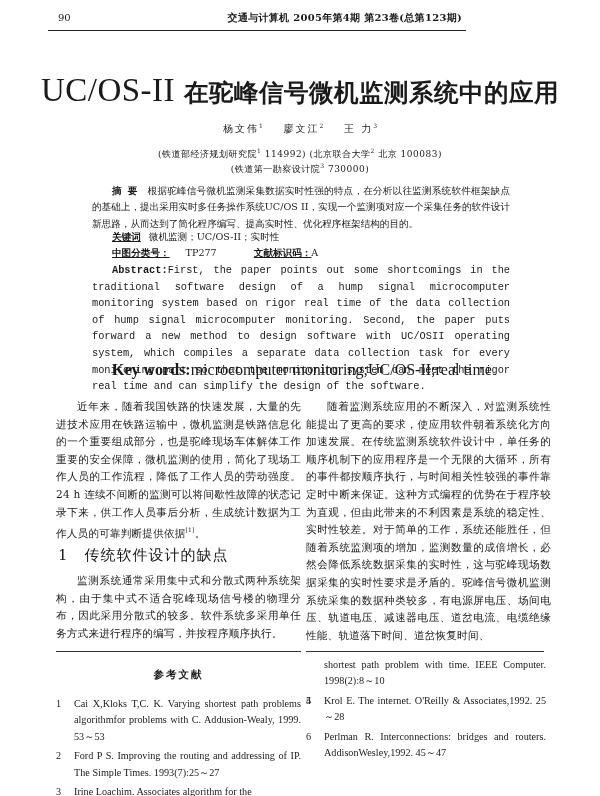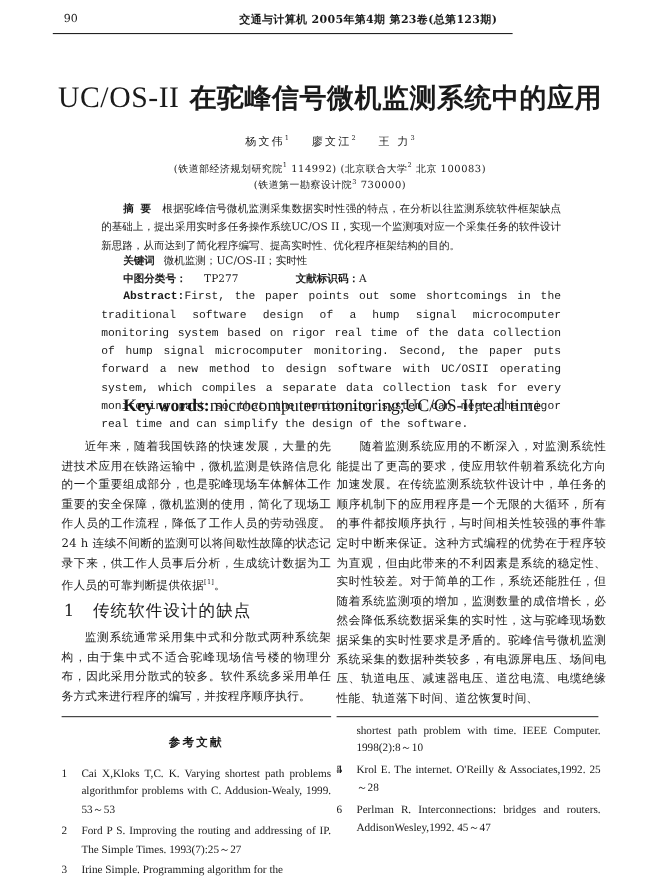--- a/index.html
+++ b/index.html
@@ -6,42 +6,42 @@
   body {
     width: 600px; height: 796px; position: relative; overflow: hidden;
     font-family: "DejaVu Serif", "Liberation Serif", serif;
     color: #1a1a1a;
   }
   .page { position: absolute; left: 0; top: 0; width: 512px; height: 796px; }
 
   
   .run-head { position: absolute; top: 10px; left: 50px; right: 48px; height: 16px; font-size: 10.5px; }
   .run-head .pno { position: absolute; left: 8px; top: 2px; font-size: 10px; }
-  .run-head .journal { position: absolute; right: 12px; top: 1px; font-size: 10px; letter-spacing: 0.3px; font-weight: bold; }
+  .run-head .journal { position: absolute; right: 2px; top: 1px; font-size: 10px; letter-spacing: 0.3px; font-weight: bold; }
   .head-rule { position: absolute; top: 30px; left: 48px; right: 46px; border-top: 1.2px solid #222; }
 
   
   .title { position: absolute; top: 72px; left: 0; width: 600px; text-align: center;
     font-size: 24.5px; font-weight: bold; letter-spacing: 0.5px; }
-  .title .latin { font-weight: normal; font-family: "Liberation Serif", serif; font-size: 27px; }
+  .title .latin { font-weight: normal; font-family: "Liberation Serif", serif; font-size: 33px; }
   .authors { position: absolute; top: 122px; left: 0; width: 600px; text-align: center; font-size: 10px; letter-spacing: 2px; }
   .authors sup { font-size: 6px; letter-spacing: 0; }
   .affil { position: absolute; left: 0; width: 600px; text-align: center; font-size: 9px; letter-spacing: 0.5px; }
   .affil sup { font-size: 6px; }
   .affil.a1 { top: 147px; }
   .affil.a2 { top: 162px; }
 
   
   .abs { position: absolute; left: 92px; width: 418px; font-size: 9.6px; line-height: 16.3px; text-align: justify; }
   .abs .lead { font-weight: bold; letter-spacing: 6px; margin-right: 4px; }
   .abs-cn { top: 183px; text-indent: 20px; }
   .kw-cn { position: absolute; left: 112px; top: 231px; font-size: 9.6px; }
-  .kw-cn b, .cls b { font-weight: bold; margin-right: 8px; }
+  .kw-cn b, .cls b { font-weight: bold; margin-right: 8px; text-decoration: underline; }
   .cls { position: absolute; left: 112px; top: 247px; font-size: 9.6px; }
-  .cls .doc { margin-left: 49px; }
+  .cls .doc { margin-left: 34px; }
   .abs-en { top: 262px; font-family: Liberation Mono, monospace; font-size: 10.3px; line-height: 16.6px; text-indent: 20px; }
   .abs-en b { font-weight: bold; }
   .kw-en { position: absolute; left: 112px; top: 361px; font-family: "Liberation Serif", serif; font-size: 16px; }
   .kw-en b { font-weight: bold; }
 
   
   .col { position: absolute; width: 245px; font-size: 10.6px; line-height: 17.6px; text-align: justify; letter-spacing: 0.2px; }
   .col-left { left: 56px; top: 398px; }
   .col-right { left: 306px; top: 398px; }
   .para { text-indent: 21px; margin: 0; }
@@ -133,21 +133,21 @@
   </div>
 
   <div class="rule-l"></div>
   <div class="rule-r"></div>
 
   <div class="refs-title">参考文献</div>
 
   <div class="refs refs-left">
     <p class="ref"><span class="n">1</span><span>Cai X,Kloks T,C. K. Varying shortest path problems algorithmfor problems with C. Addusion-Wealy, 1999. 53～53</span></p>
     <p class="ref"><span class="n">2</span><span>Ford P S. Improving the routing and addressing of IP. The Simple Times. 1993(7):25～27</span></p>
-    <p class="ref"><span class="n">3</span><span>Irine Simple. Programming algorithm for the</span></p>
+    <p class="ref"><span class="n">3</span><span>Irine Loachim. Associates algorithm for the</span></p>
   </div>
 
   <div class="refs refs-right">
     <p class="ref cont">shortest path problem with time. IEEE Computer. 1998(2):8～10</p>
     <p class="ref"><span class="n">4</span></p>
     <p class="ref"><span class="n">5</span><span>Krol E. The internet. O'Reilly &amp; Associates,1992. 25～28</span></p>
     <p class="ref"><span class="n">6</span><span>Perlman R. Interconnections: bridges and routers. AddisonWesley,1992. 45～47</span></p>
   </div>
 
 </div>

